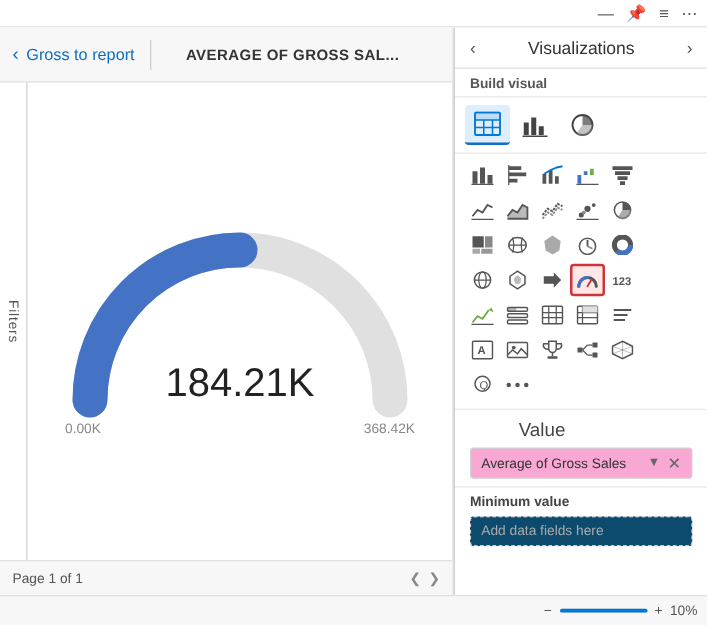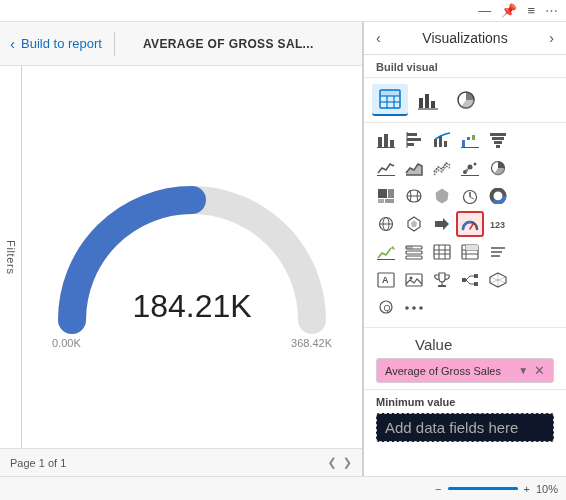--- a/index.html
+++ b/index.html
@@ -276,25 +276,25 @@
       padding: 6px 12px 6px;
       border-top: 1px solid #e8e8e8;
     }
     .min-section-label {
       font-size: 11px;
       font-weight: 600;
       color: #444;
       margin-bottom: 5px;
     }
     .add-field-placeholder {
-      background: #0f172a;
+      background: #0c4a6e;
       border: 1px dashed #ccc;
       border-radius: 3px;
       padding: 5px 8px;
-      font-size: 15px;
+      font-size: 11px;
       color: #aaa;
     }
 
     
     .zoom-bar {
       display: flex;
       align-items: center;
       justify-content: flex-end;
       padding: 3px 8px;
       height: 24px;
@@ -332,21 +332,21 @@
   </div>
 </div>
 
 <div class="main-layout">
 
   <div class="left-panel">
 
     <div class="nav-bar">
       <div class="nav-back">
         <span class="nav-back-arrow">‹</span>
-        <span>Build to report</span>
+        <span>Gross to report</span>
       </div>
       <div class="nav-divider"></div>
       <span class="nav-title">AVERAGE OF GROSS SAL...</span>
     </div>
 
     <div style="display:flex;flex:1;overflow:hidden;justify-content:space-between;">
 
       <div class="filter-strip">
         <span>Filters</span>
       </div>

